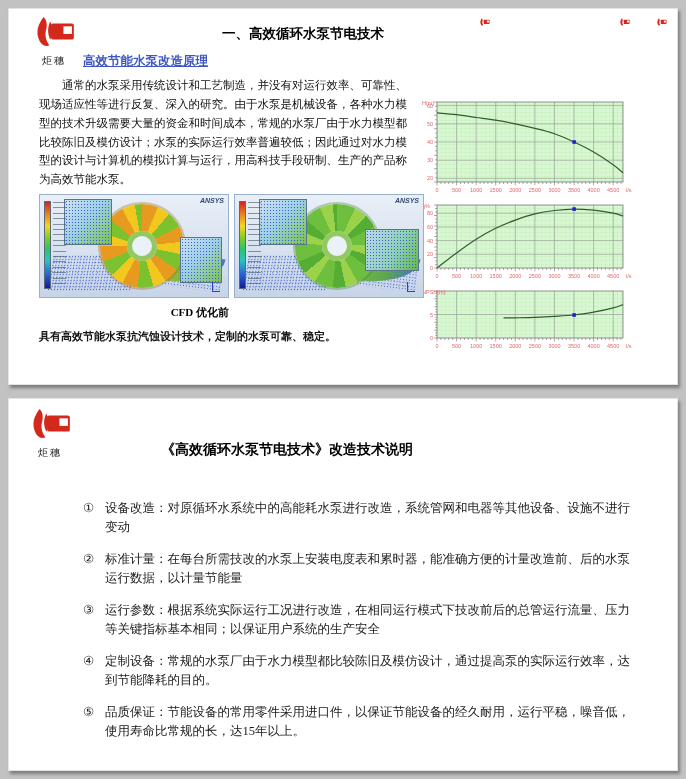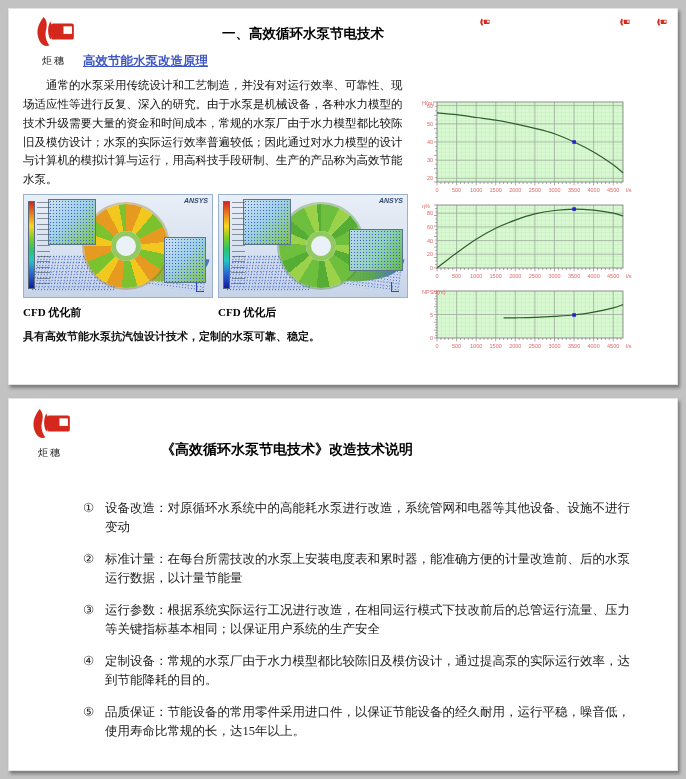--- a/index.html
+++ b/index.html
@@ -39,21 +39,21 @@
     margin:10px 0 0 74px;
     font-family:"Liberation Sans","DejaVu Sans",sans-serif;
     font-weight:bold; font-size:12.5px; color:#3f57c5;text-decoration:underline;
   }
   .s1-lead {
     margin:8px 14px 0 32px;
     font-family:"Liberation Sans","DejaVu Sans",sans-serif;
     font-weight:bold; font-size:11.5px; line-height:1.95; text-indent:2em; color:#000;
   }
   .content-row { display:flex; margin-top:6px; }
-  .left-col  { width:404px; padding-left:14px; }
+  .left-col  { width:404px; padding-left:30px; }
   .right-col { width:236px; padding:20px 0 0 8px; }
   .s1-body { font-size:11.5px; line-height:1.64; text-indent:2em; color:#101010; padding-right:2px; }
   .cfd-row { display:flex; gap:5px; margin-top:5px; }
   figure.cfd { width:190px; }
   .cfd-box {
     position:relative; width:190px; height:104px; overflow:hidden;
     background:linear-gradient(180deg,#e9eff7 0%,#d2dded 70%,#c7d4e8 100%);
     border:1px solid #9ab0cc;
   }
   .cfd-brand { position:absolute; right:4px; top:2px; font-family:"Liberation Sans",sans-serif; font-style:italic; font-weight:bold; font-size:7px; color:#33496b; z-index:6; }
@@ -85,21 +85,21 @@
   .sp-right { left:122px; bottom:8px; width:60px; height:22px; transform:rotate(7deg); border-radius:3px; }
   .inset { position:absolute; z-index:4; border:1px solid #5a7490;
     background-image:radial-gradient(circle,#3a5fd0 .6px,rgba(0,0,0,0) .7px),linear-gradient(135deg,#cfe2f2 0%,#9fd0e8 45%,#79c24a 100%);
     background-size:3px 3px,100% 100%;
   }
   .inset-tl { left:24px; top:4px; width:48px; height:46px; }
   .before .inset-r { right:6px; top:42px; width:42px; height:46px; }
   .after  .inset-r { right:4px; top:34px; width:54px; height:42px;
     background-image:radial-gradient(circle,#3a5fd0 .6px,rgba(0,0,0,0) .7px),linear-gradient(120deg,#bcd8ee 0%,#8fd0b8 55%,#62b84a 100%); }
   .axis-glyph { position:absolute; right:8px; bottom:5px; width:8px; height:10px; border-left:1.5px solid #2b46c0; border-bottom:1.5px solid #2b46c0; z-index:6; }
-  figcaption { text-align:left; font-weight:bold; font-size:11px; margin-top:7px; color:#000; }
+  figcaption { text-align:right; font-weight:bold; font-size:11px; margin-top:7px; color:#000; }
   .s1-note { margin-top:9px; font-family:"Liberation Sans","DejaVu Sans",sans-serif; font-weight:600; font-size:11px; color:#151515; }
 
   
   .chart-block { margin-bottom:2px; }
   .chart-block svg { display:block; }
 
   
   .s2-title {
     text-align:center; transform:translateX(-56px);
     font-family:"Liberation Sans","DejaVu Sans",sans-serif;
@@ -182,21 +182,20 @@
             <div class="speckle sp-left"></div>
             <div class="volute"></div>
             <div class="speckle sp-right"></div>
             <div class="impeller">
                 <div class="hub"></div>
               </div>
             <div class="inset inset-tl"></div>
             <div class="inset inset-r"></div>
             <div class="axis-glyph"></div>
           </div>
-          <figcaption>CFD 优化后</figcaption>
         </figure>
       </div>
 
       <p class="s1-note">具有高效节能水泵抗汽蚀设计技术，定制的水泵可靠、稳定。</p>
     </div>
 
     <div class="right-col" id="charts-col">
         <div class="chart-block">
           <svg width="224" height="102" viewBox="0 0 224 102">
             <defs>

